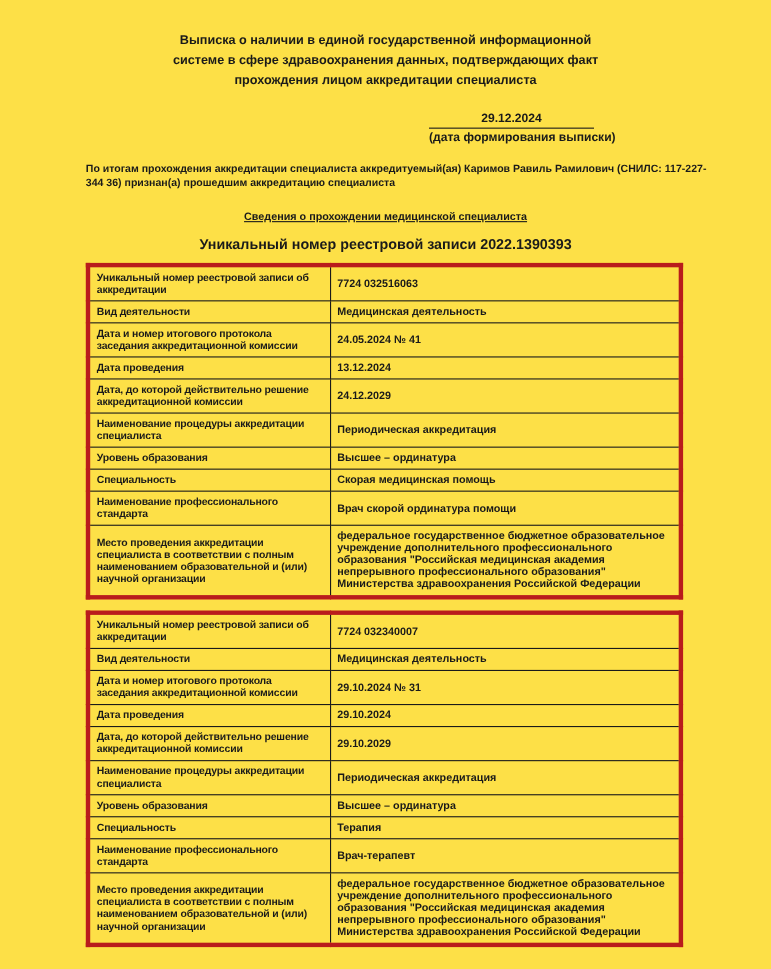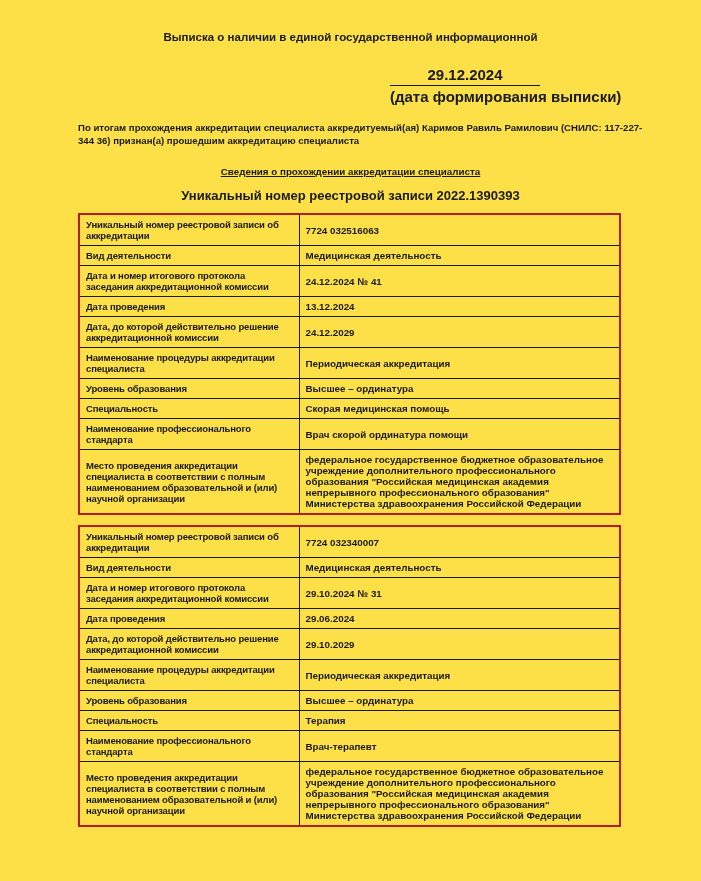--- a/index.html
+++ b/index.html
@@ -23,21 +23,21 @@
     line-height: 18px;
     margin-bottom: 20px;
   }
   .doc-title .line { white-space: nowrap; }
 
   .date-block {
     width: 150px;
     margin: 16px 161px 16px auto;
     text-align: center;
     font-weight: bold;
-    font-size: 15px;
+    font-size: 11px;
   }
   .date-value {
     padding-bottom: 2px;
     border-bottom: 1px solid #1a1a1a;
   }
   .date-caption {
     padding-top: 2px;
     white-space: nowrap;
   }
 
@@ -61,21 +61,21 @@
     font-weight: bold;
     font-size: 13px;
     margin-bottom: 10px;
   }
 
   table.acc {
     border-collapse: collapse;
     table-layout: fixed;
     width: 543px;
     margin: 0 0 10px 78px;
-    border: 2px solid #b91c1c;
+    border: 4px solid #b91c1c;
   }
   table.acc td {
     border: 1px solid #1a1a1a;
     font-weight: bold;
     vertical-align: middle;
     padding: 4px 6px;
     line-height: 11px;
   }
   table.acc td.lbl {
     width: 220px;
@@ -87,49 +87,51 @@
     margin-top: 40px;
   }
 </style>
 </head>
 <body>
 
 <div class="page">
 
   <div class="doc-title">
     <div class="line">Выписка о наличии в единой государственной информационной</div>
+    <div class="line">системе в сфере здравоохранения данных, подтверждающих факт</div>
+    <div class="line">прохождения лицом аккредитации специалиста</div>
   </div>
 
   <div class="date-block">
     <div class="date-value">29.12.2024</div>
     <div class="date-caption">(дата формирования выписки)</div>
   </div>
 
   <div class="intro">
     <div class="line">По итогам прохождения аккредитации специалиста аккредитуемый(ая) Каримов Равиль Рамилович (СНИЛС: 117-227-</div>
     <div class="line">344 36) признан(а) прошедшим аккредитацию специалиста</div>
   </div>
 
-  <div class="section-heading">Сведения о прохождении аккредитации специалиста</div>
+  <div class="section-heading">Сведения о прохождении медицинской специалиста</div>
 
   <div class="registry-heading">Уникальный номер реестровой записи 2022.1390393</div>
 
   <table class="acc">
     <tbody>
       <tr>
         <td class="lbl">Уникальный номер реестровой записи об аккредитации</td>
         <td class="val">7724 032516063</td>
       </tr>
       <tr>
         <td class="lbl">Вид деятельности</td>
         <td class="val">Медицинская деятельность</td>
       </tr>
       <tr>
         <td class="lbl">Дата и номер итогового протокола заседания аккредитационной комиссии</td>
-        <td class="val">24.12.2024 № 41</td>
+        <td class="val">24.05.2024 № 41</td>
       </tr>
       <tr>
         <td class="lbl">Дата проведения</td>
         <td class="val">13.12.2024</td>
       </tr>
       <tr>
         <td class="lbl">Дата, до которой действительно решение аккредитационной комиссии</td>
         <td class="val">24.12.2029</td>
       </tr>
       <tr>
@@ -164,21 +166,21 @@
       <tr>
         <td class="lbl">Вид деятельности</td>
         <td class="val">Медицинская деятельность</td>
       </tr>
       <tr>
         <td class="lbl">Дата и номер итогового протокола заседания аккредитационной комиссии</td>
         <td class="val">29.10.2024 № 31</td>
       </tr>
       <tr>
         <td class="lbl">Дата проведения</td>
-        <td class="val">29.06.2024</td>
+        <td class="val">29.10.2024</td>
       </tr>
       <tr>
         <td class="lbl">Дата, до которой действительно решение аккредитационной комиссии</td>
         <td class="val">29.10.2029</td>
       </tr>
       <tr>
         <td class="lbl">Наименование процедуры аккредитации специалиста</td>
         <td class="val">Периодическая аккредитация</td>
       </tr>
       <tr>

